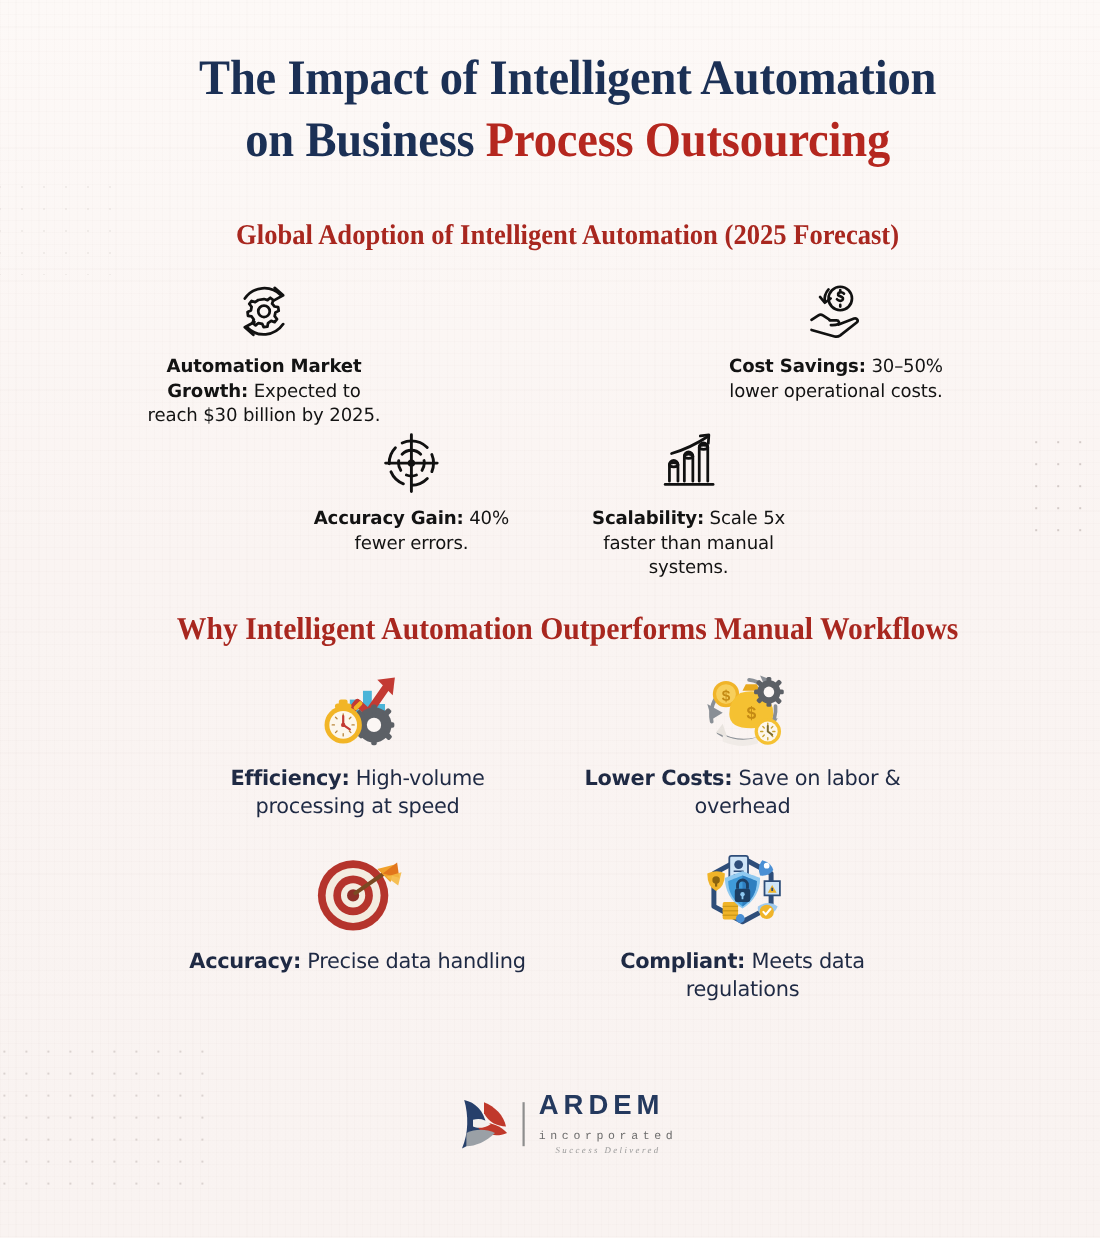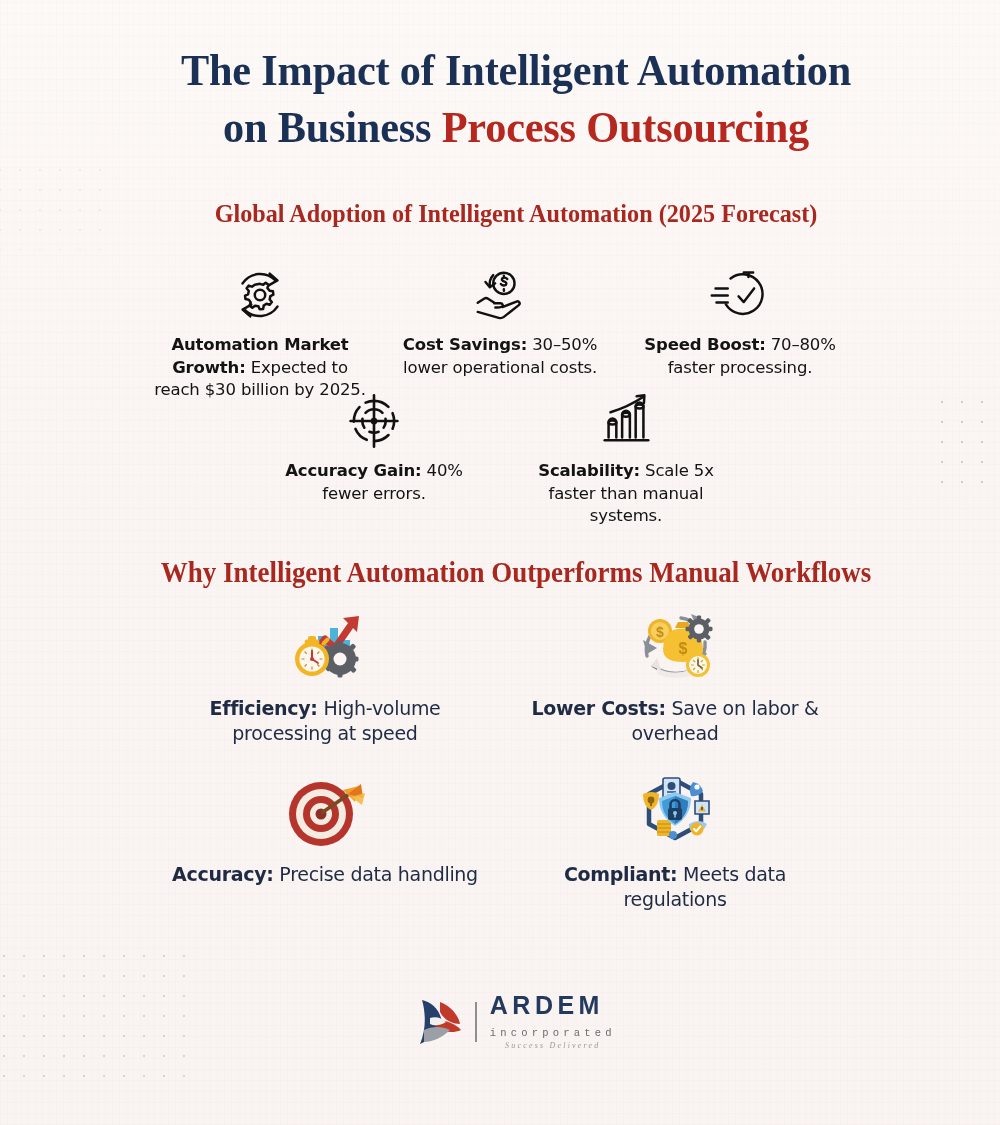--- a/index.html
+++ b/index.html
@@ -55,21 +55,21 @@
     font-family:"Liberation Serif", serif;
     font-weight:700;
     color:#a8271f;
     transform:scaleX(.93);
   }
   .section-title-1{top:199px;font-size:26px;}
   .section-title-2{top:556px;font-size:29px;}
 
   
   .stats-row{position:absolute;display:flex;justify-content:center;}
-  .stats-row-1{top:264px;left:120px;width:760px;}
+  .stats-row-1{top:252px;left:120px;width:760px;justify-content:space-between;}
   .stats-row-2{top:390px;left:240px;width:520px;gap:12px;}
   .stat{
     width:240px;
     text-align:center;
     padding:0 8px;
     box-sizing:border-box;
   }
   .stat .ico{height:62px;display:flex;align-items:center;justify-content:center;margin-bottom:8px;}
   .stat .txt{
     font-size:16.5px;line-height:22.5px;color:#131313;
@@ -153,32 +153,20 @@
           <path d="M25 11.5 A14 14 0 0 0 21.5 23"></path>
           <path d="M17 18.5 L21.5 24 L27 20"></path>
           <path d="M9 40 l6.5-4.2c1.3-.8 2.9-.8 4.2 0l6.5 4.3"></path>
           <path d="M26 40.5h6.6c2 0 3.3 2.6 1.2 3.6-1.6.8-4.4.9-6.6.8"></path>
           <path d="M34.5 44.4 L49 38.8c2.6-1 4.5 2 2.4 3.7L36 54.6c-1.5 1.1-3.5 1.5-5.3 1L9 49.5"></path>
         </svg>
       </div>
       <div class="txt"><b>Cost Savings:</b><span> 30–50% lower operational costs.</span></div>
     </div>
 
-    <div class="stat">
-      <div class="ico">
-        <svg width="64" height="62" viewBox="0 0 68 64" fill="none" stroke="#111" stroke-width="2.6" stroke-linecap="round" stroke-linejoin="round">
-          <path d="M24 14.5 A21 21 0 1 1 19 42"></path>
-          <path d="M27.5 19 A16.5 16.5 0 1 1 23.5 39" opacity="0"></path>
-          <path d="M38 8h10M43 8v5"></path>
-          <path d="M32.5 33.5 l5.5 6 11-14.5"></path>
-          <path d="M8 25h13M4 32.5h17M9 40h12"></path>
-        </svg>
-      </div>
-      <div class="txt"><b>Speed Boost:</b><span> 70–80% faster processing.</span></div>
-    </div>
   </div>
 
   <div class="stats-row stats-row-2">
 
     <div class="stat">
       <div class="ico">
         <svg width="60" height="60" viewBox="0 0 64 64" fill="none" stroke="#111" stroke-width="2.8" stroke-linecap="round">
           <path d="M32 10.5 A21.5 21.5 0 0 1 53.5 32 A21.5 21.5 0 0 1 32 53.5 A21.5 21.5 0 0 1 10.5 32 A21.5 21.5 0 0 1 32 10.5" stroke-dasharray="17 8"></path>
           <path d="M32 19.5 A12.5 12.5 0 0 1 44.5 32 A12.5 12.5 0 0 1 32 44.5 A12.5 12.5 0 0 1 19.5 32 A12.5 12.5 0 0 1 32 19.5" stroke-dasharray="10 7"></path>
           <path d="M32 4.5v55M7 32h50"></path>

